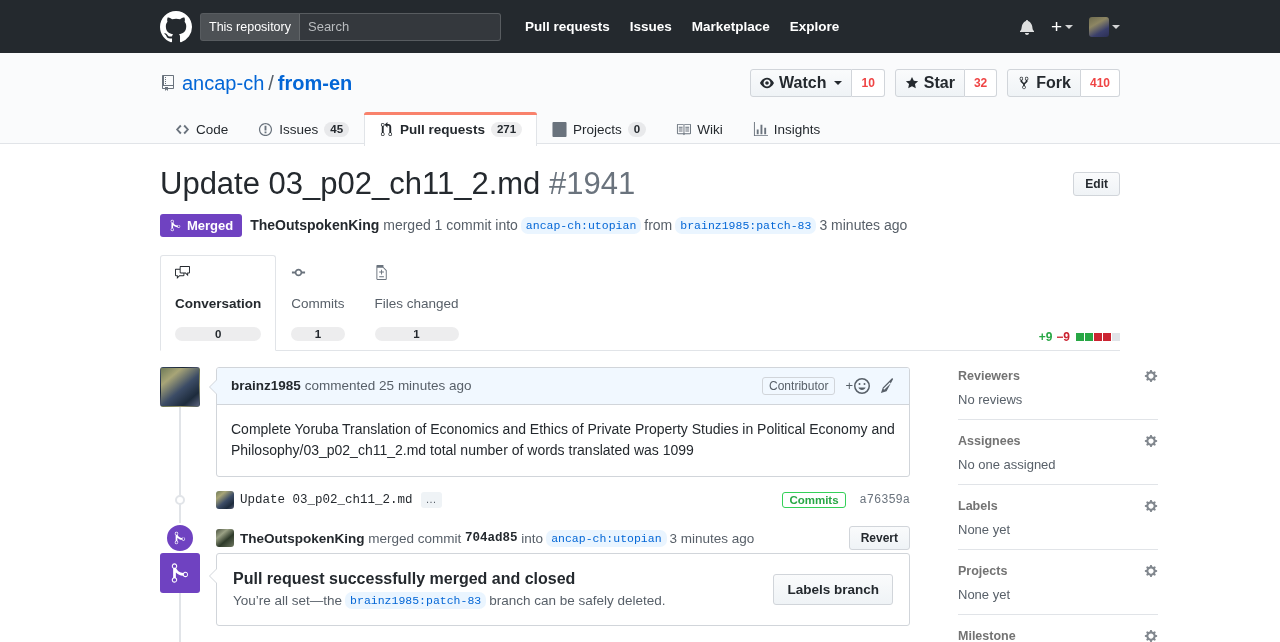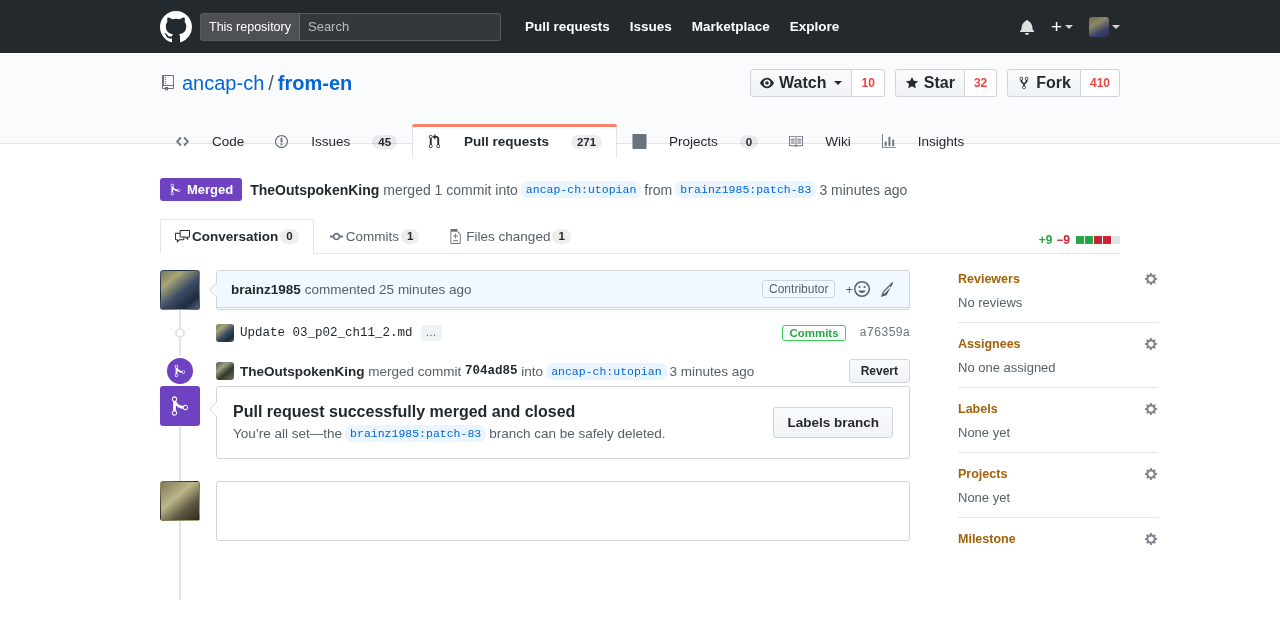--- a/index.html
+++ b/index.html
@@ -109,30 +109,30 @@
   .mini-caret {
     width: 0; height: 0; margin-left: 3px;
     border-left: 4px solid transparent;
     border-right: 4px solid transparent;
     border-top: 4px solid #24292e;
   }
 
   
   .repo-nav { display: flex; margin-top: 12px; }
   .repo-tab {
-    display: flex; align-items: center; gap: 22px;
+    display: flex; gap: 6px;
     padding: 9px 14px;
     font-size: 13.5px;
     color: #24292e;
     text-decoration: none;
     border: 1px solid transparent;
     border-bottom: 0;
     border-radius: 3px 3px 0 0;
     position: relative;
-    top: 15px;
+    top: 3px;
   }
   .repo-tab svg { fill: #6a737d; width: 15px; height: 15px; }
   .repo-tab.selected {
     background: #fff;
     border-color: #e1e4e8;
     font-weight: bold;
   }
   .repo-tab.selected::before {
     content: "";
     position: absolute;
@@ -199,28 +199,29 @@
 
   
   .pr-tabs {
     display: flex;
     border-bottom: 1px solid #e1e4e8;
     margin-top: 18px;
     align-items: flex-end;
     position: relative;
   }
   .pr-tab {
-    display: flex; gap: 2px;
+    display: flex; gap: 16px;
     padding: 9px 14px;
     font-size: 13.5px;
     color: #586069;
     text-decoration: none;
     border: 1px solid transparent;
     border-radius: 3px 3px 0 0;
     margin-bottom: -1px;
+    flex-direction: column;
   }
   .pr-tab svg { fill: #6a737d; width: 15px; height: 15px; }
   .pr-tab.selected {
     background: #fff;
     border-color: #e1e4e8;
     border-bottom-color: #fff;
     color: #24292e;
     font-weight: bold;
   }
   .pr-tab.selected svg { fill: #24292e; }
@@ -445,21 +446,21 @@
     border: 1px solid #d1d5da;
     border-radius: 3px;
     background: #fff;
     height: 60px;
   }
 
   
   .side-section { padding: 2px 0 12px 0; border-bottom: 1px solid #e1e4e8; margin-bottom: 12px; }
   .side-section:last-child { border-bottom: 0; }
   .side-title {
-    font-size: 12.5px; font-weight: bold; color: #a16207;
+    font-size: 12.5px; font-weight: bold; color: #737373;
     display: flex; align-items: center;
   }
   .side-title .gear { margin-left: auto; fill: #586069; width: 14px; height: 14px; opacity: .75; }
   .side-value { font-size: 13px; color: #586069; margin-top: 9px; }
 </style>
 </head>
 <body>
 
 <div class="top-header">
   <svg class="gh-logo" viewBox="0 0 16 16">
@@ -574,20 +575,27 @@
       <svg viewBox="0 0 14 16">
           <path d="M16 14v1H0V0h1v14h15zM5 13H3V8h2v5zm4 0H7V3h2v10zm4 0h-2V6h2v7z"></path>
         </svg>
       <span>Insights</span>
     </a>
   </div>
 </div>
 
 <div class="pr-wrap">
 
+  <div class="pr-title-row">
+    <h1 class="pr-title">
+      <span>Update 03_p02_ch11_2.md</span>
+      <span class="pr-number">#1941</span>
+    </h1>
+    <button class="edit-btn">Edit</button>
+  </div>
 
   <div class="pr-meta">
     <span class="state-badge">
       <svg viewBox="0 0 12 16">
           <path d="M10 7c-.73 0-1.38.41-1.73 1.02V8C7.22 7.98 6 7.64 5.14 6.98c-.75-.58-1.5-1.61-1.89-2.44A1.993 1.993 0 0 0 2 .99 1.993 1.993 0 0 0 1 4.72v6.56c-.59.34-1 .98-1 1.72 0 1.11.89 2 2 2a1.993 1.993 0 0 0 1-3.72V7.67c.67.7 1.44 1.27 2.3 1.69.86.42 1.83.66 2.83.66v-.02c.35.63 1 1 1.73 1 1.1 0 2-.88 2-2 0-1.12-.9-2-2-2zm-6.8 6c0 .66-.55 1.2-1.2 1.2-.65 0-1.2-.55-1.2-1.2 0-.65.55-1.2 1.2-1.2.65 0 1.2.55 1.2 1.2zM2 4.2C1.34 4.2.8 3.65.8 3c0-.65.55-1.2 1.2-1.2.65 0 1.2.55 1.2 1.2 0 .65-.55 1.2-1.2 1.2zm8 6c-.66 0-1.2-.55-1.2-1.2 0-.65.55-1.2 1.2-1.2.65 0 1.2.55 1.2 1.2 0 .65-.55 1.2-1.2 1.2z"></path>
         </svg>
       <span>Merged</span>
     </span>
     <span class="meta-strong">TheOutspokenKing</span>&nbsp;
     <span>merged 1 commit into</span>
@@ -650,20 +658,21 @@
                 <span>+</span>
                 <svg class="smiley" viewBox="0 0 16 16">
                     <path d="M8 0a8 8 0 1 0 0 16A8 8 0 0 0 8 0zm0 14.5A6.5 6.5 0 1 1 8 1.5a6.5 6.5 0 0 1 0 13zM5.5 7a1 1 0 1 0 0-2 1 1 0 0 0 0 2zm5 0a1 1 0 1 0 0-2 1 1 0 0 0 0 2zM8 12c1.66 0 3.06-1.03 3.63-2.5H4.37C4.94 10.97 6.34 12 8 12z"></path>
                   </svg>
               </span>
               <svg class="pencil" viewBox="0 0 14 16">
                   <path d="M13 1L12 0 2 10l-2 6 6-2L13 1zM3.5 12.5l-1-1 7-7 1 1-7 7z"></path>
                 </svg>
             </div>
           </div>
+          <div class="comment-body">Complete Yoruba Translation of Economics and Ethics of Private Property Studies in Political Economy and Philosophy/03_p02_ch11_2.md total number of words translated was 1099</div>
         </div>
       </div>
 
       <div class="tl-row">
         <div class="tl-icon-sm">
           <div class="dot-commit"></div>
         </div>
         <div class="tl-content">
           <div class="avatar-sm"></div>
           <span class="commit-msg">Update 03_p02_ch11_2.md</span>

